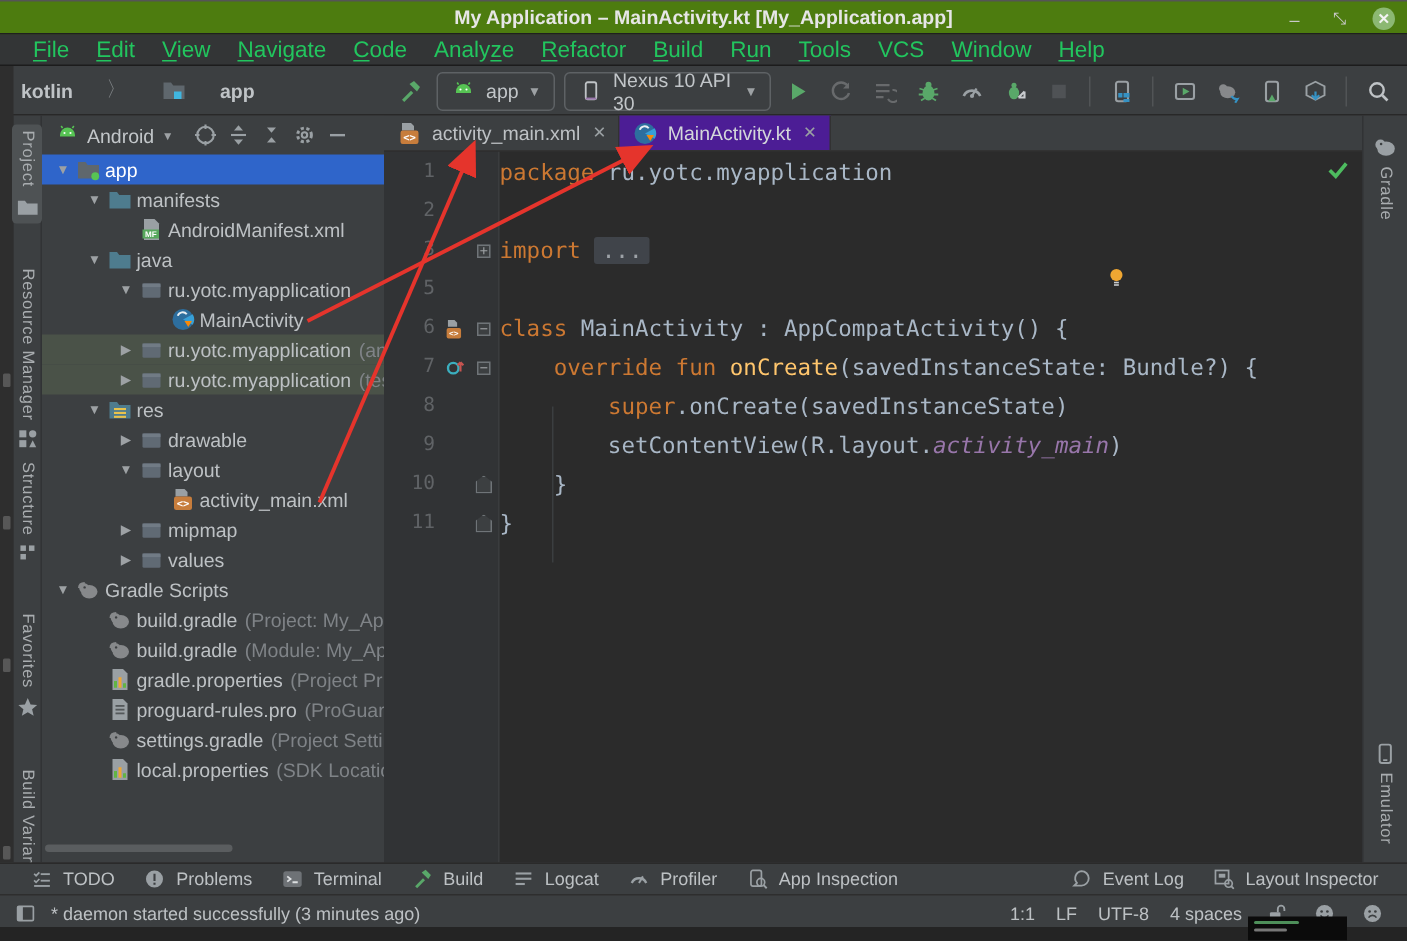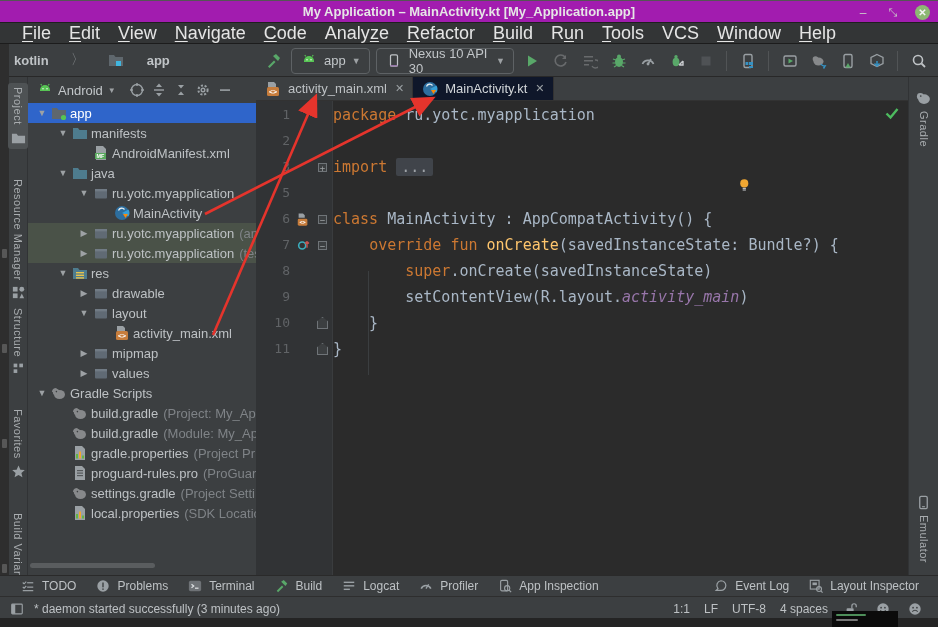--- a/index.html
+++ b/index.html
@@ -2,35 +2,35 @@
 <html><head>
 <meta charset="utf-8">
 <style>
   html,body{margin:0;padding:0;background:#242424;}
   #app{position:relative;width:938px;height:627px;overflow:hidden;
        font-family:"Liberation Sans",sans-serif;color:#bbbbbb;
        -webkit-font-smoothing:antialiased;}
   .abs{position:absolute;}
 
   
-  #titlebar{left:0;top:0;width:938px;height:23px;background:#a21caf;
+  #titlebar{left:0;top:0;width:938px;height:23px;background:#4d7c0f;
     border-top:1px solid #555;border-bottom:1px solid #1f1f1f;box-sizing:border-box;
     display:flex;align-items:center;justify-content:center;}
   #title-text{font-size:13px;font-weight:bold;color:#e6e6e6;}
   #win-buttons{position:absolute;right:8px;top:0;height:23px;display:flex;align-items:center;gap:14px;}
   .winbtn{width:16px;height:16px;display:flex;align-items:center;justify-content:center;
     color:#c9c9c9;font-size:12px;cursor:pointer;}
   #win-close{width:15px;height:15px;border-radius:50%;background:#8cb872;color:#f4f4f4;
     font-size:10px;font-weight:bold;display:flex;align-items:center;justify-content:center;}
 
   
   #menubar{left:0;top:23px;width:938px;height:21px;background:#333536;
     border-bottom:1px solid #1c1c1c;box-sizing:border-box;display:flex;align-items:center;
     padding-left:14px;gap:2px;}
-  .menu-item{font-size:18px;color:#e5e5e5;padding:17px 8px;cursor:default;}
+  .menu-item{font-size:15px;color:#22c55e;padding:17px 8px;cursor:default;}
   .menu-item u{text-decoration:underline;text-underline-offset:2px;}
 
   
   #toolbar{left:0;top:44px;width:938px;height:33px;background:#3c3f41;
     border-bottom:1px solid #282828;box-sizing:border-box;display:flex;align-items:center;}
   #breadcrumb{display:flex;align-items:center;gap:22px;padding-left:14px;font-size:13px;font-weight:bold;color:#bfc3c6;}
   .crumb-sep{color:#7d8184;font-weight:normal;font-size:14px;}
   #run-controls{position:absolute;left:262px;top:0;height:33px;display:flex;align-items:center;gap:6px;}
   .combo{height:24px;border:1px solid #5e6265;border-radius:4px;display:flex;align-items:center;
     gap:6px;padding:0 8px;font-size:13px;color:#c2c6c9;background:#3c3f41;cursor:pointer;}
@@ -70,21 +70,21 @@
   .tlabel{margin-left:2px;}
   .tsuffix{color:#7f8387;margin-left:5px;}
   #ppanel-hscroll{position:absolute;left:2px;top:486px;width:125px;height:5px;border-radius:3px;background:#5a5d5f;}
 
   
   #editor{left:256px;top:77px;width:652px;height:498px;background:#2b2b2b;}
   #tabbar{position:absolute;left:0;top:0;width:652px;height:24px;background:#3c3f41;
     border-bottom:1px solid #323232;box-sizing:border-box;display:flex;}
   .tab{display:flex;align-items:center;gap:6px;padding:0 8px;font-size:13px;color:#bdc1c4;
     border-right:1px solid #323232;box-sizing:border-box;cursor:pointer;}
-  .tab.active{background:#0f172a;color:#d3d7da;}
+  .tab.active{background:#4c1d95;color:#d3d7da;}
   .tab .close{color:#9aa0a3;font-size:11px;margin-left:2px;}
   #code-area{position:absolute;left:0;top:24px;width:652px;height:474px;background:#2b2b2b;overflow:hidden;}
   #gutter-bg{position:absolute;left:0;top:0;width:76px;height:474px;background:#313335;border-right:1px solid #3a3c3e;}
   .code-line{position:absolute;left:0;height:26px;display:flex;align-items:center;
     font-family:"DejaVu Sans Mono",monospace;font-size:15px;line-height:26px;white-space:pre;}
   .lnum{position:absolute;left:0;width:34px;text-align:right;color:#606366;font-size:13px;}
   .gslot{position:absolute;left:38px;width:18px;display:flex;justify-content:center;}
   .fslot{position:absolute;left:60px;width:13px;display:flex;justify-content:center;}
   .ctext{position:absolute;left:77px;}
   .tok-kw{color:#cc7832;}

